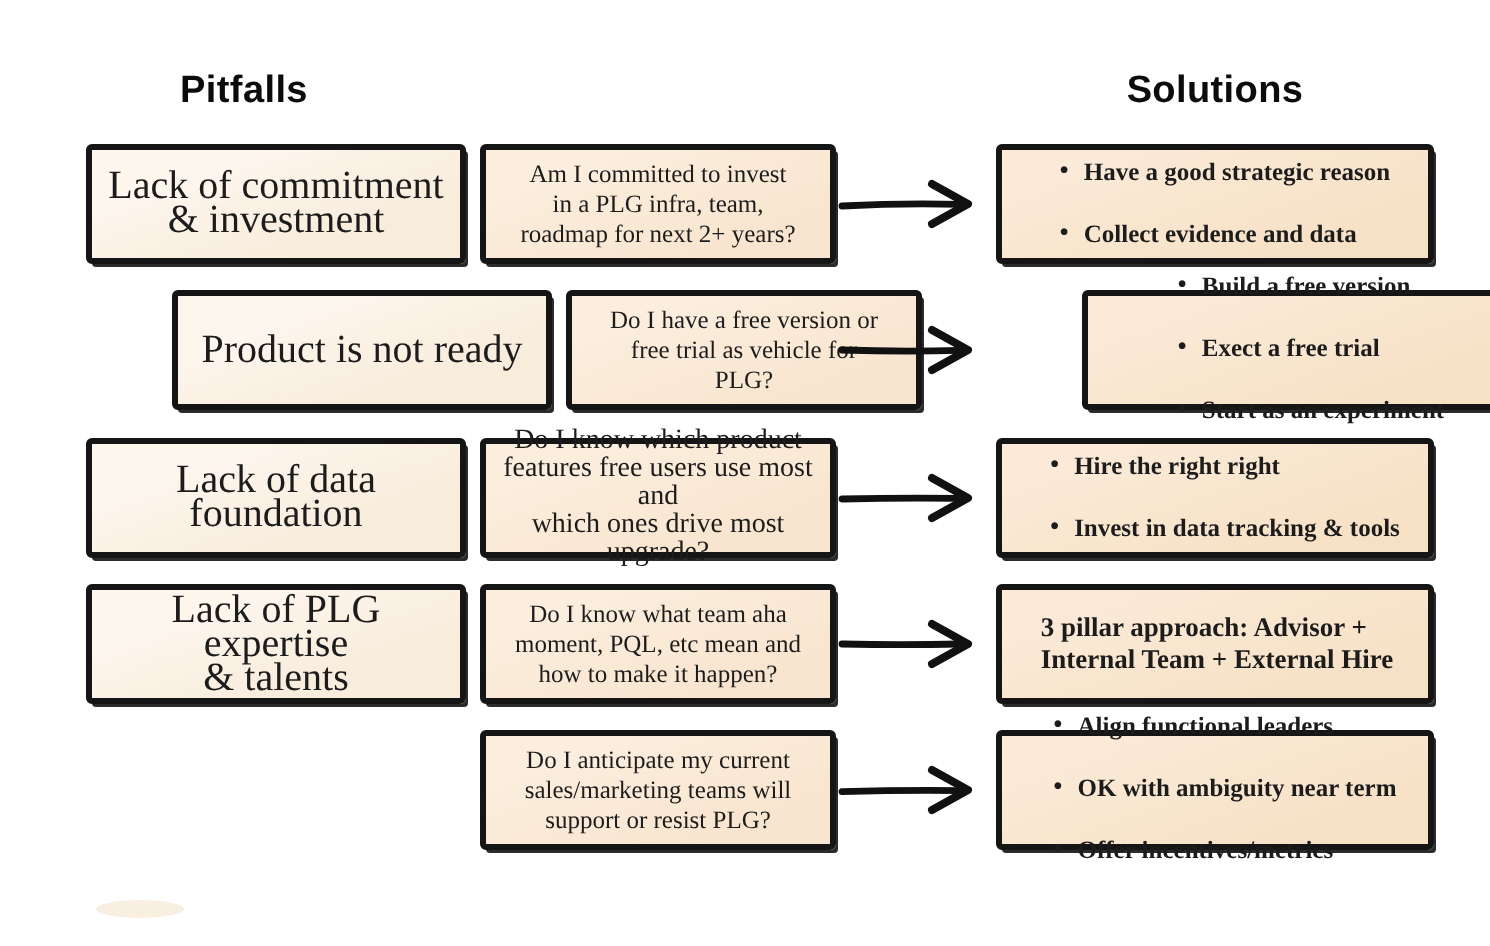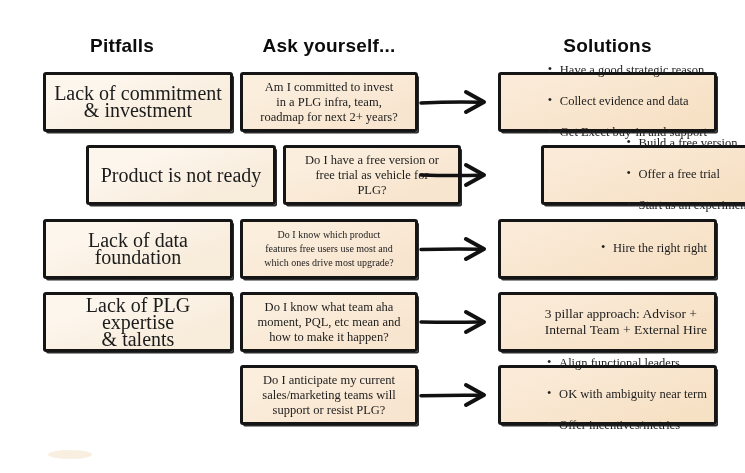--- a/index.html
+++ b/index.html
@@ -25,25 +25,26 @@
     padding:2px 5px;
   }
   .pitfall {
     left:43px; width:190px; font-size:20px; line-height:17px;
     background:linear-gradient(160deg,#fdf6ed 25%,#f8ecdb 75%);
   }
   .question {
     left:240px; width:178px; font-size:12.5px; line-height:15px;
     background:linear-gradient(160deg,#fbeedd 20%,#f8e5cf 80%);
   }
-  .question.small { font-size:10px; line-height:14px; }
+  .question.small { font-size:14px; line-height:14px; }
   .solution {
     left:498px; width:219px; font-size:12.5px; line-height:15.5px;
-    justify-content:flex-end; text-align:left;
+    justify-content:center; text-align:left;
     background:linear-gradient(160deg,#faead7 15%,#f7e1c5 85%);
+    font-weight:bold;
   }
   .solution ul { list-style:none; margin:0; padding:0 2px 0 9px; }
   .solution li { position:relative; padding-left:15px; white-space:pre-line; }
   .solution li::before { content:"\2022"; position:absolute; left:3px; top:-1px; }
   .solution ul.plain li::before { content:none; }
   .solution ul.plain { padding-left:4px; }
   .solution ul.plain li { padding-left:0; font-size:13.5px; line-height:16.5px; }
 
   .r0 { top:72px; }  .r1 { top:145px;margin-left:43px; } .r2 { top:219px; }
   .r3 { top:292px; } .r4 { top:365px; }
@@ -57,74 +58,73 @@
     position:absolute; left:48px; top:450px; width:44px; height:9px;
     background:#f8ecdc; border-radius:50%; opacity:.85;
   }
 </style>
 </head>
 <body>
 
 <div class="canvas">
 
   <div class="col-header" id="hdr-pitfalls">Pitfalls</div>
-  <div class="col-header" id="hdr-ask">Ask yourself...</div>
   <div class="col-header" id="hdr-solutions">Solutions</div>
 
   <div class="box pitfall r0">Lack of commitment
 &amp; investment</div>
   <div class="box question r0">Am I committed to invest
 in a PLG infra, team,
 roadmap for next 2+ years?</div>
   <div class="arrow a0">
     <svg width="80" height="26" viewBox="0 0 80 26" fill="none" xmlns="http://www.w3.org/2000/svg">
       <path d="M2 14 Q32 12.5 61 13.2" stroke="#111" stroke-width="3.4" stroke-linecap="round"></path>
       <path d="M47 3 L65 13 L47 23" stroke="#111" stroke-width="4" stroke-linecap="round" stroke-linejoin="round"></path>
     </svg>
   </div>
   <div class="box solution r0">
     <ul>
       <li>Have a good strategic reason</li>
       <li>Collect evidence and data</li>
-      <li>Get Exect buy-in and support</li>
     </ul>
   </div>
 
   <div class="box pitfall r1">Product is not ready</div>
   <div class="box question r1">Do I have a free version or
 free trial as vehicle for
 PLG?</div>
   <div class="arrow a1">
     <svg width="80" height="26" viewBox="0 0 80 26" fill="none" xmlns="http://www.w3.org/2000/svg">
       <path d="M2 13 Q32 14 61 13.2" stroke="#111" stroke-width="3.4" stroke-linecap="round"></path>
       <path d="M47 3 L65 13 L47 23" stroke="#111" stroke-width="4" stroke-linecap="round" stroke-linejoin="round"></path>
     </svg>
   </div>
   <div class="box solution r1">
     <ul>
       <li>Build a free version</li>
-      <li>Offer a free trial</li>
+      <li>Exect a free trial</li>
       <li>Start as an experiment</li>
     </ul>
   </div>
 
   <div class="box pitfall r2">Lack of data
 foundation</div>
   <div class="box question small r2">Do I know which product
 features free users use most and
 which ones drive most upgrade?</div>
   <div class="arrow a2">
     <svg width="80" height="26" viewBox="0 0 80 26" fill="none" xmlns="http://www.w3.org/2000/svg">
       <path d="M2 13.5 Q32 12.8 61 13.2" stroke="#111" stroke-width="3.4" stroke-linecap="round"></path>
       <path d="M47 3 L65 13 L47 23" stroke="#111" stroke-width="4" stroke-linecap="round" stroke-linejoin="round"></path>
     </svg>
   </div>
   <div class="box solution r2">
     <ul>
       <li>Hire the right right</li>
+      <li>Invest in data tracking &amp; tools</li>
     </ul>
   </div>
 
   <div class="box pitfall r3">Lack of PLG expertise
 &amp; talents</div>
   <div class="box question r3">Do I know what team aha
 moment, PQL, etc mean and
 how to make it happen?</div>
   <div class="arrow a3">
     <svg width="80" height="26" viewBox="0 0 80 26" fill="none" xmlns="http://www.w3.org/2000/svg">

